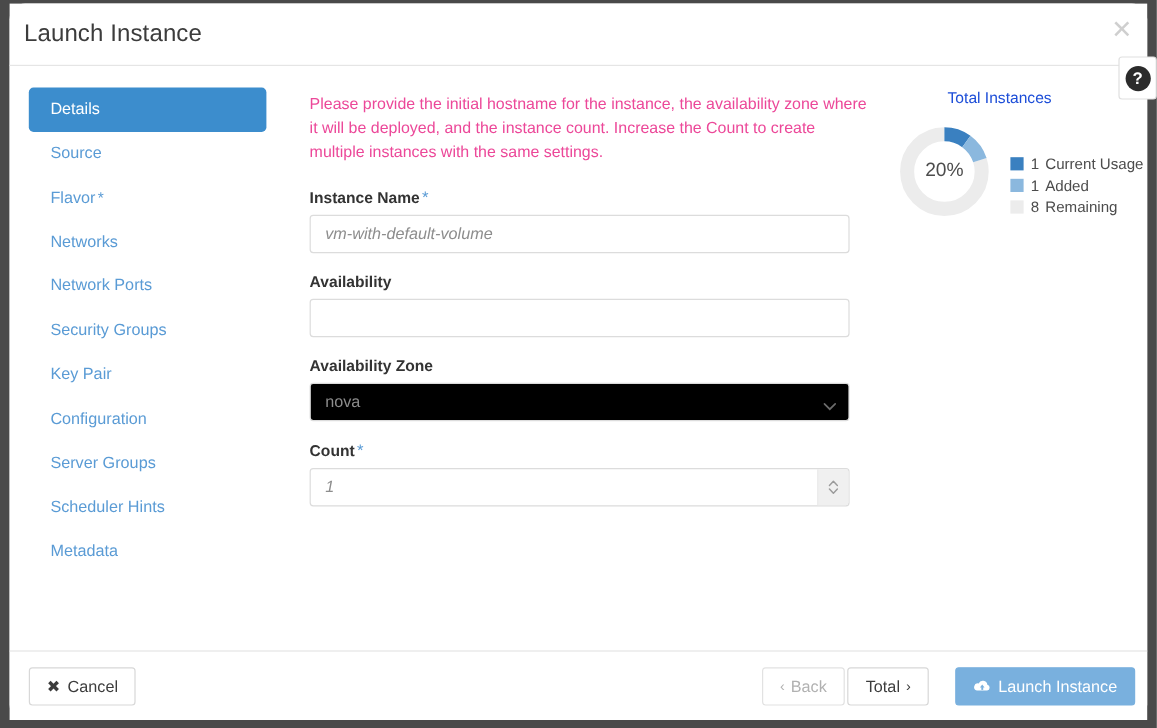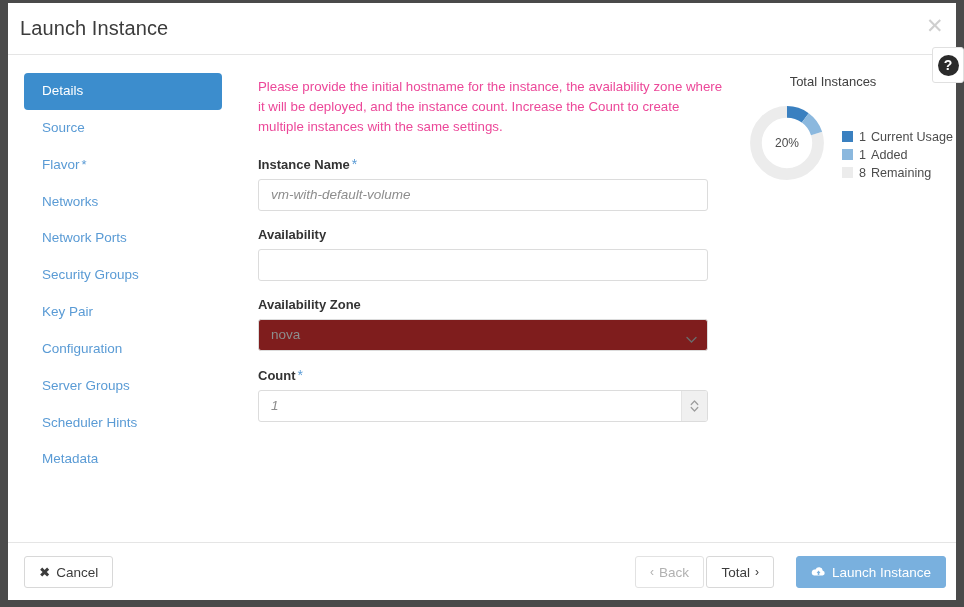--- a/index.html
+++ b/index.html
@@ -194,21 +194,21 @@
   .select-wrap { position: relative; width: 450px; }
   .select-input {
     width: 450px;
     height: 32px;
     border: 1px solid #dcdcdc;
     border-radius: 3px;
     padding: 0 30px 0 12px;
     font-size: 13.5px;
     color: #8d8d8d;
     font-family: "Liberation Sans", sans-serif;
-    background: #7f1d1d;
+    background: #000000;
     appearance: none;
     -webkit-appearance: none;
     outline: none;
   }
   .select-caret {
     position: absolute;
     right: 11px; top: 11px;
     pointer-events: none;
   }
 
@@ -230,41 +230,41 @@
 
   
   #quota-panel {
     position: absolute;
     left: 730px; top: 18px;
     width: 215px;
   }
   #quota-title {
     text-align: center;
     font-size: 13px;
-    color: #404040;
+    color: #1d4ed8;
     line-height: 1.45;
     margin-bottom: 10px;
     width: 190px;
   }
   #donut-row {
     position: relative;
     height: 90px;
   }
   #donut-chart {
     position: absolute;
     left: 8px; top: 0;
   }
   #donut-label {
     position: absolute;
     left: 8px; top: 0;
     width: 82px; height: 82px;
     display: flex;
     align-items: center;
     justify-content: center;
-    font-size: 12px;
+    font-size: 16px;
     color: #4c4c4c;
   }
   #quota-legend {
     position: absolute;
     left: 104px; top: 28px;
   }
   .legend-row {
     display: flex;
     align-items: center;
     margin-bottom: 4px;

